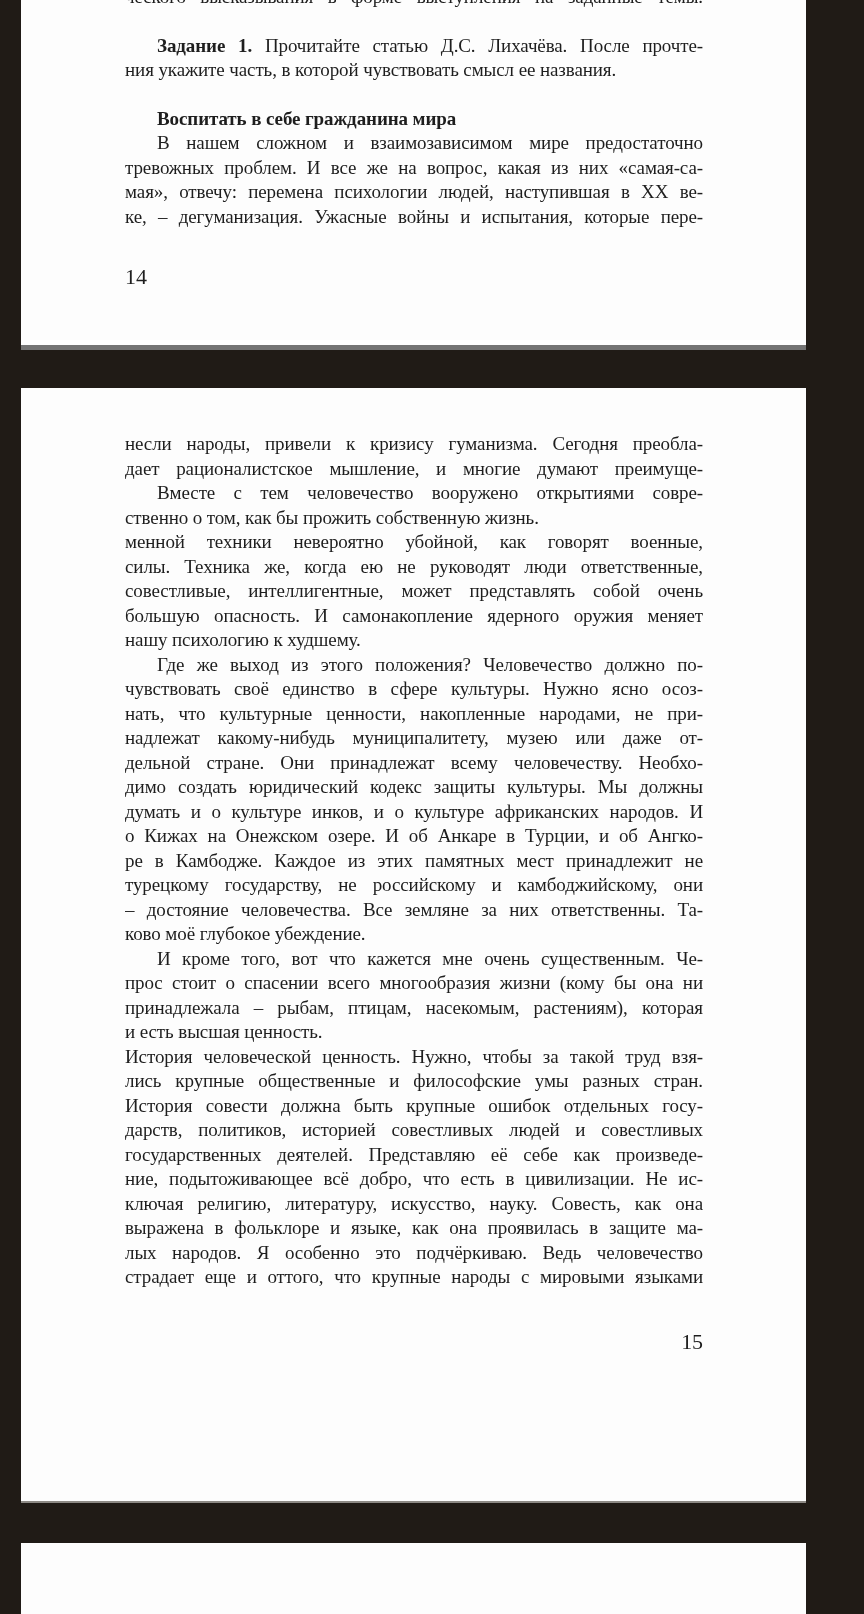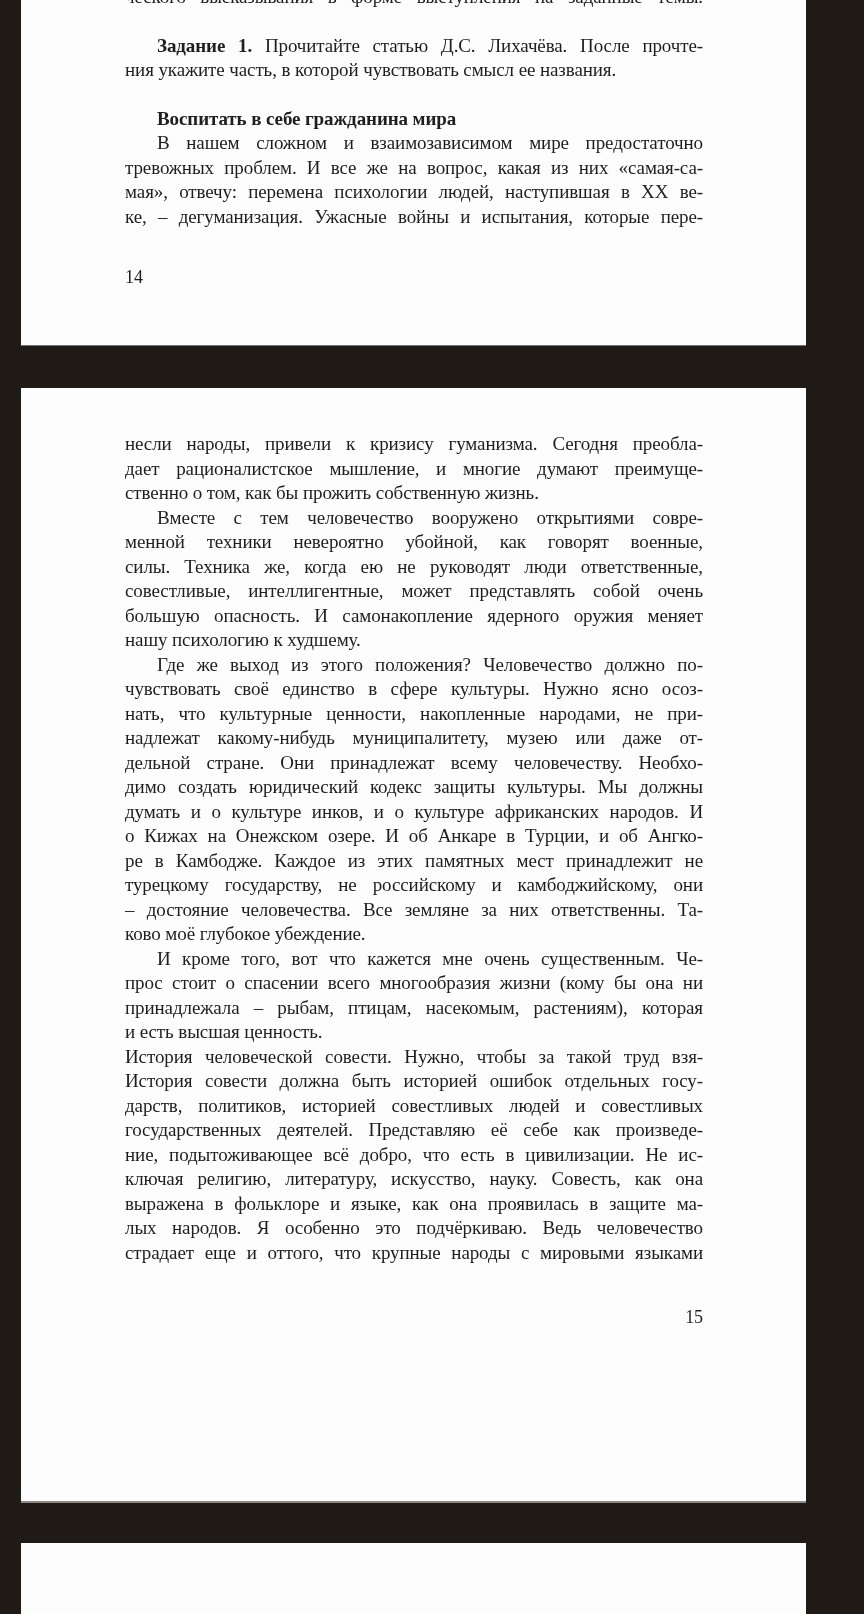--- a/index.html
+++ b/index.html
@@ -18,21 +18,21 @@
     background: #201b16;
   }
   .page {
     position: absolute;
     left: 21px;
     width: 785px;
     background: #fdfdfd;
     overflow: hidden;
     color: #1e1e1e;
   }
-  .page1 { top: 0; height: 345px; border-bottom: 1px solid #737373; }
+  .page1 { top: 0; height: 345px; border-bottom: 5px solid #737373; }
   .page2 { top: 388px; height: 1113px; border-bottom: 2px solid #8d8a85; }
   .page3 { top: 1543px; height: 71px; }
   .content {
     padding: 0 103px 0 104px;
     font-size: 19px;
     line-height: 24.5px;
     letter-spacing: -0.1px;
     color: #1e1e1e;
   }
   .page2 .content { padding-top: 44px; font-family: Liberation Serif, serif; }
@@ -46,21 +46,21 @@
   .line.indent { text-indent: 32px; }
   .partial { margin-top: -15px; }
   .task-para { margin-top: 24px; }
   .doc-title {
     margin-top: 24px;
     font-weight: bold;
     text-indent: 32px;
     height: 24.5px;
   }
   .pagenum {
-    font-size: 18px;
+    font-size: 22px;
     height: 24.5px;
   }
   .pagenum.pn-left { margin-top: 36px; text-align: left; }
   .pagenum.pn-right { margin-top: 40px; text-align: right; }
   b { font-weight: bold; }
 </style>
 </head>
 <body>
 
 <div class="screen">
@@ -85,22 +85,22 @@
 
       <div class="pagenum pn-left">14</div>
     </div>
   </div>
 
   <div class="page page2">
     <div class="content">
       <div>
           <div class="line">несли народы, привели к кризису гуманизма. Сегодня преобла-</div>
           <div class="line">дает рационалистское мышление, и многие думают преимуще-</div>
+          <div class="line indent">Вместе с тем человечество вооружено открытиями совре-</div>
           <div class="line last">ственно о том, как бы прожить собственную жизнь.</div>
-          <div class="line indent">Вместе с тем человечество вооружено открытиями совре-</div>
           <div class="line">менной техники невероятно убойной, как говорят военные,</div>
           <div class="line">силы. Техника же, когда ею не руководят люди ответственные,</div>
           <div class="line">совестливые, интеллигентные, может представлять собой очень</div>
           <div class="line">большую опасность. И самонакопление ядерного оружия меняет</div>
           <div class="line last">нашу психологию к худшему.</div>
           <div class="line indent">Где же выход из этого положения? Человечество должно по-</div>
           <div class="line">чувствовать своё единство в сфере культуры. Нужно ясно осоз-</div>
           <div class="line">нать, что культурные ценности, накопленные народами, не при-</div>
           <div class="line">надлежат какому-нибудь муниципалитету, музею или даже от-</div>
           <div class="line">дельной стране. Они принадлежат всему человечеству. Необхо-</div>
@@ -108,22 +108,23 @@
           <div class="line">думать и о культуре инков, и о культуре африканских народов. И</div>
           <div class="line">о Кижах на Онежском озере. И об Анкаре в Турции, и об Ангко-</div>
           <div class="line">ре в Камбодже. Каждое из этих памятных мест принадлежит не</div>
           <div class="line">турецкому государству, не российскому и камбоджийскому, они</div>
           <div class="line">– достояние человечества. Все земляне за них ответственны. Та-</div>
           <div class="line last">ково моё глубокое убеждение.</div>
           <div class="line indent">И кроме того, вот что кажется мне очень существенным. Че-</div>
           <div class="line">прос стоит о спасении всего многообразия жизни (кому бы она ни</div>
           <div class="line">принадлежала – рыбам, птицам, насекомым, растениям), которая</div>
           <div class="line last">и есть высшая ценность.</div>
-          <div class="line">История человеческой совести. Нужно, чтобы за такой труд взя-</div>
-          <div class="line">История совести должна быть историей ошибок отдельных госу-</div>
+          <div class="line">История человеческой ценность. Нужно, чтобы за такой труд взя-</div>
+          <div class="line">лись крупные общественные и философские умы разных стран.</div>
+          <div class="line">История совести должна быть крупные ошибок отдельных госу-</div>
           <div class="line">дарств, политиков, историей совестливых людей и совестливых</div>
           <div class="line">государственных деятелей. Представляю её себе как произведе-</div>
           <div class="line">ние, подытоживающее всё добро, что есть в цивилизации. Не ис-</div>
           <div class="line">ключая религию, литературу, искусство, науку. Совесть, как она</div>
           <div class="line">выражена в фольклоре и языке, как она проявилась в защите ма-</div>
           <div class="line">лых народов. Я особенно это подчёркиваю. Ведь человечество</div>
           <div class="line">страдает еще и оттого, что крупные народы с мировыми языками</div>
         </div>
 
       <div class="pagenum pn-right">15</div>

